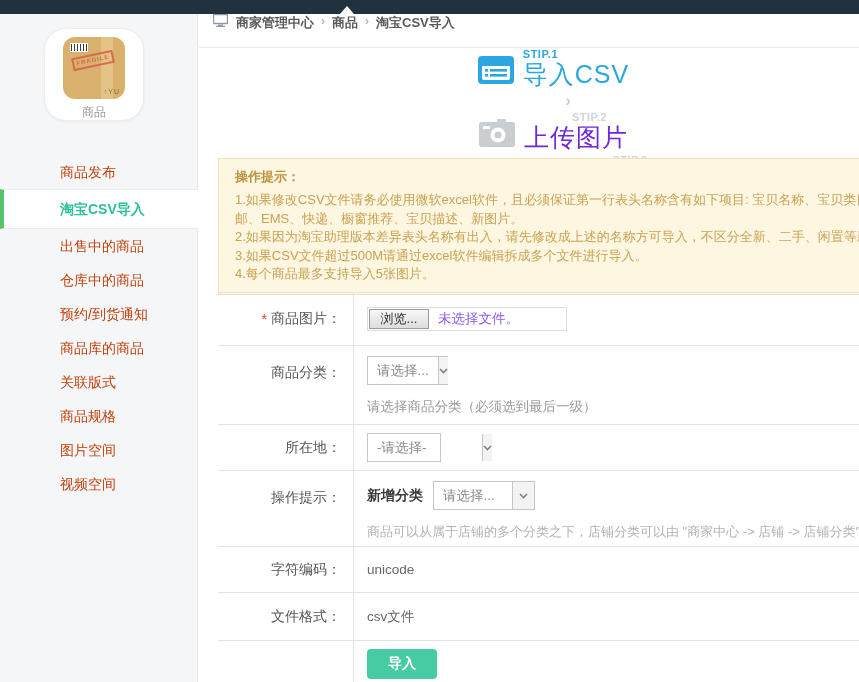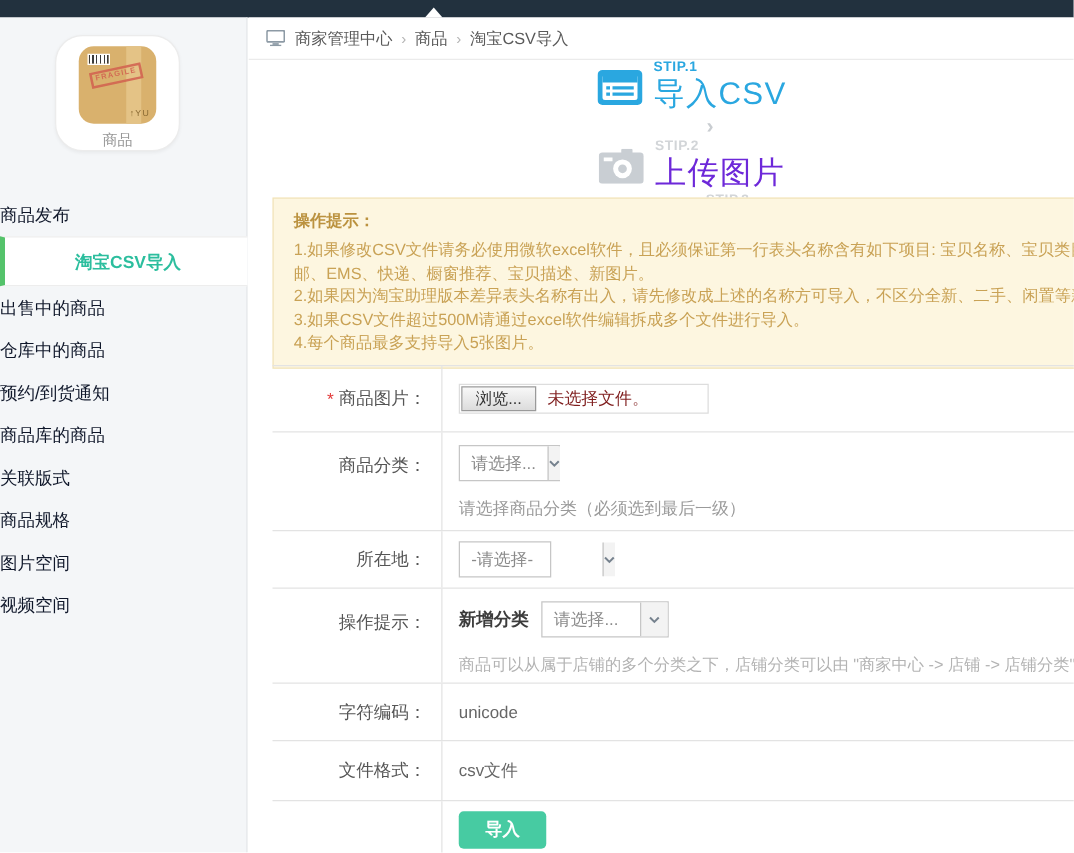--- a/index.html
+++ b/index.html
@@ -22,61 +22,61 @@
   .box-tape { position:absolute; left:38px; top:0; width:12px; height:62px; background:#e4c386; }
   .box-barcode { position:absolute; left:7px; top:6px; width:18px; height:9px; background:
     repeating-linear-gradient(90deg,#3a3a3a 0 1px,#fff 1px 3px); border:1px solid #fff; }
   .box-stamp { position:absolute; left:9px; top:17px; width:42px; height:13px; border:2px solid #d2604f;
     color:#d2604f; font-size:6px; font-weight:bold; letter-spacing:1px; line-height:9px; text-align:center;
     transform:rotate(-12deg); opacity:.85; }
   .box-marks { position:absolute; right:5px; bottom:4px; font-size:7px; color:#8a6a33; letter-spacing:1px; }
   .logo-label { margin-top:5px; font-size:12px; color:#979797; }
 
   .menu { position:absolute; left:0; top:141px; width:198px; }
-  .menu-item { height:34px; line-height:34px; font-size:14px; color:#0f172a; cursor:pointer; }
+  .menu-item { height:34px; line-height:34px; padding-left:60px; font-size:14px; color:#c2410c; cursor:pointer; }
   .menu-item.active { height:40px; line-height:38px; background:#fff; color:#2cbe9e; font-weight:bold;
     border-left:4px solid #55c36b; border-top:1px solid #ededed; border-bottom:1px solid #ededed; padding-left:56px; }
 
   
   .main { position:absolute; left:199px; top:14px; width:660px; height:668px; background:#fff; }
 
-  .breadcrumb { height:34px; display:flex; align-items:center; padding-left:14px;
-    border-bottom:1px solid #ebebeb; font-size:13px; color:#5a5a5a; }
+  .breadcrumb { height:34px; display:flex; padding-left:14px;
+    border-bottom:1px solid #ebebeb; font-size:13px; color:#5a5a5a;font-weight:bold; }
   .crumb-sep { color:#b5b5b5; margin:0 7px; font-size:12px; }
   .crumb-link { cursor:pointer; }
   .monitor-icon { margin-right:8px; display:inline-flex; }
 
   .steps { height:106px; display:flex; align-items:center; padding-left:49px;flex-direction:column; }
   .step { display:flex; align-items:center; }
   .step-text { margin-left:9px; }
   .step-tag { font-size:11px; font-weight:bold; letter-spacing:.5px; }
   .step-label { font-size:25px; letter-spacing:1px; margin-top:-2px; }
   .step-active .step-tag, .step-active .step-label { color:#2aa7e0; }
-  .step-pending .step-tag { color:#d2d5d8; }
+  .step-pending .step-tag { color:#d2d5d8;margin-left:48px; }
   .step-pending .step-label { color:#6d28d9; }
   .step-sep { color:#c9cdd1; font-size:17px; font-weight:bold; margin-left:46px; margin-right:17px; }
 
   .notice { position:absolute; left:19px; top:144px; width:1140px; background:#fdf6e0;
     border:1px solid #f1e3bb; padding:9px 16px 10px; color:#c9a255; font-size:13px; }
   .notice-title { font-weight:bold; color:#bb923f; margin-bottom:5px; }
   .notice-line { line-height:18.5px; white-space:nowrap; }
 
   .form { position:absolute; left:19px; top:278px; width:1140px; border-top:1px solid #e3e3e3; }
   .frow { display:flex; border-bottom:1px solid #e3e3e3; }
   .flabel { width:136px; border-right:1px solid #e3e3e3; display:flex; justify-content:flex-end;
     padding-right:12px; font-size:14px; color:#555; }
   .flabel.mid { align-items:center; }
   .fvalue { flex:1; padding-left:13px; display:flex; flex-direction:column; justify-content:center; }
   .req { color:#e23c3c; margin-right:4px; }
 
   .file-box { width:200px; height:24px; border:1px solid #ddd; display:flex; align-items:center; background:#fff; }
   .browse-btn { width:60px; height:20px; margin-left:1px; border:1px solid #9a9a9a;
     background:linear-gradient(#f8f8f8,#dcdcdc); font-size:13px; color:#333; text-align:center;
     line-height:18px; cursor:pointer; }
-  .file-text { margin-left:9px; font-size:13.5px; color:#7f1d1d; }
+  .file-text { margin-left:9px; font-size:13.5px; color:#8b5cf6; }
 
   .select { display:inline-flex; height:29px; border:1px solid #c6c6c6; background:#fff;
     align-items:center; cursor:pointer; }
   .sel-text { padding:0 9px; font-size:13.5px; color:#8a8a8a; flex:1; white-space:nowrap; }
   .sel-arrow { width:22px; height:27px; border-left:1px solid #c6c6c6; background:#f3f3f3;
     display:flex; align-items:center; justify-content:center; }
   .hint { font-size:13.5px; color:#9a9a9a; }
   .hint.light { color:#b3b3b3; font-size:13px; white-space:nowrap; }
   .inline-row { display:flex; align-items:center; }
   .add-cat { font-size:14px; font-weight:bold; color:#3c3c3c; margin-right:10px; }

